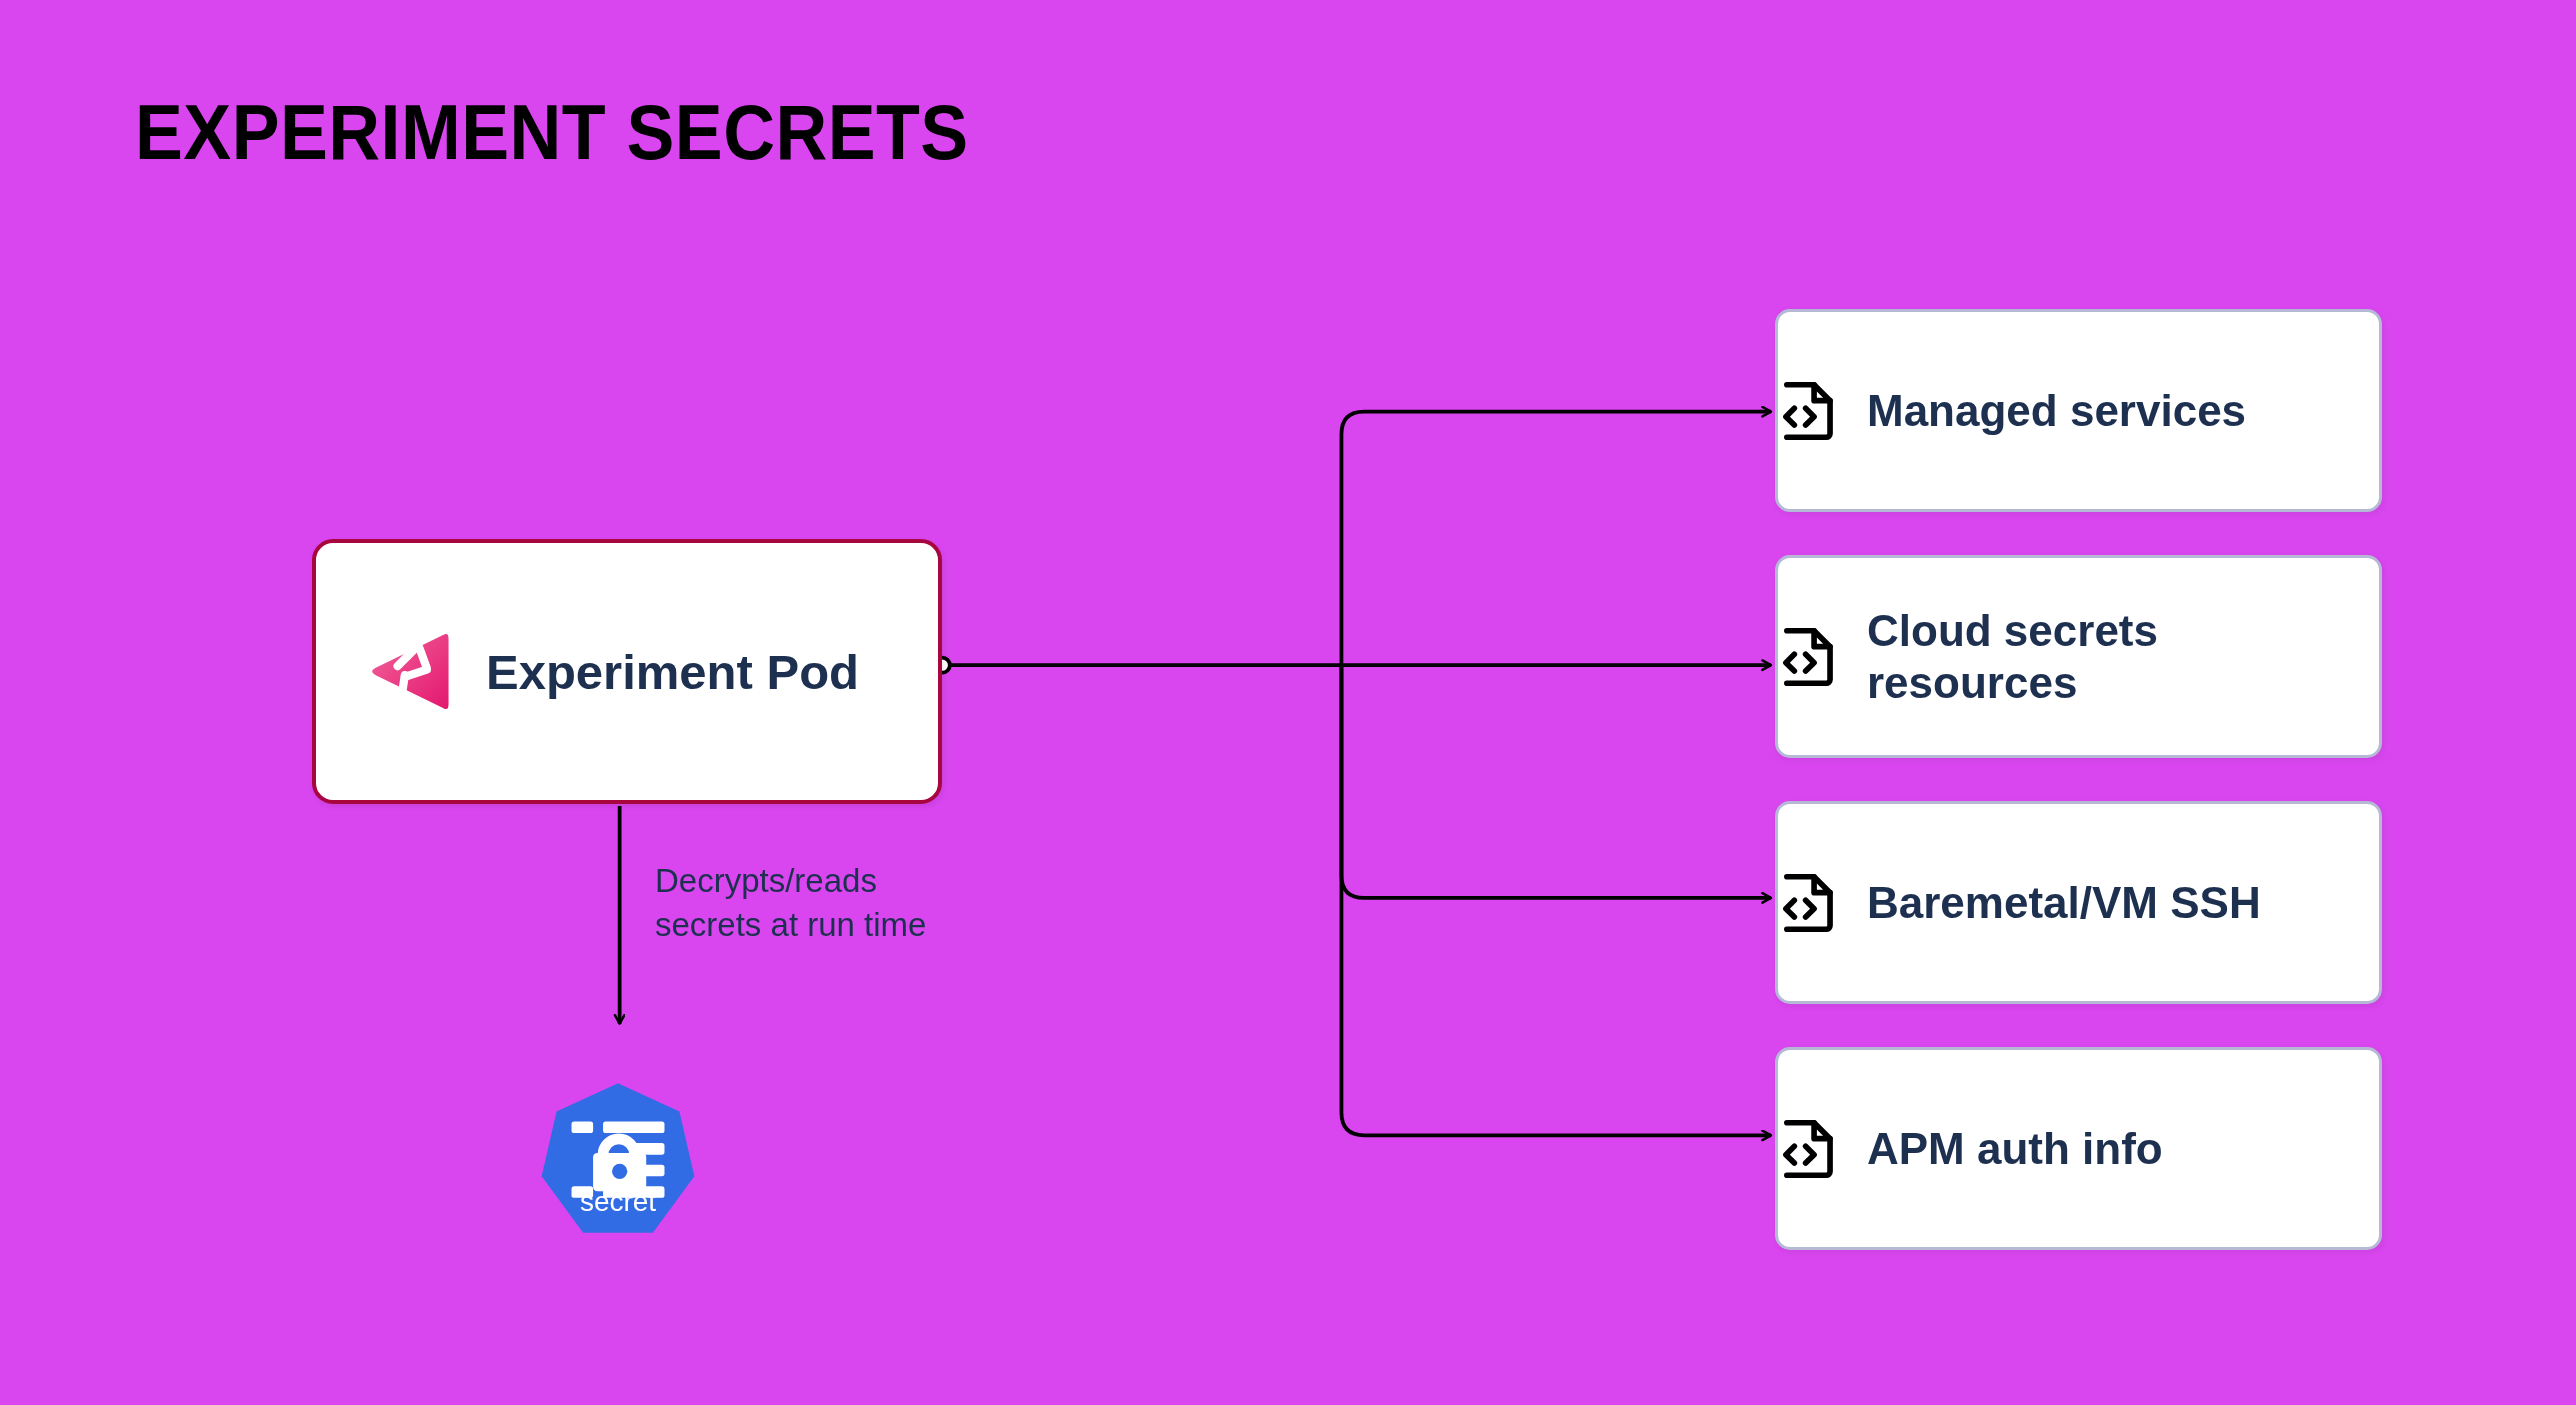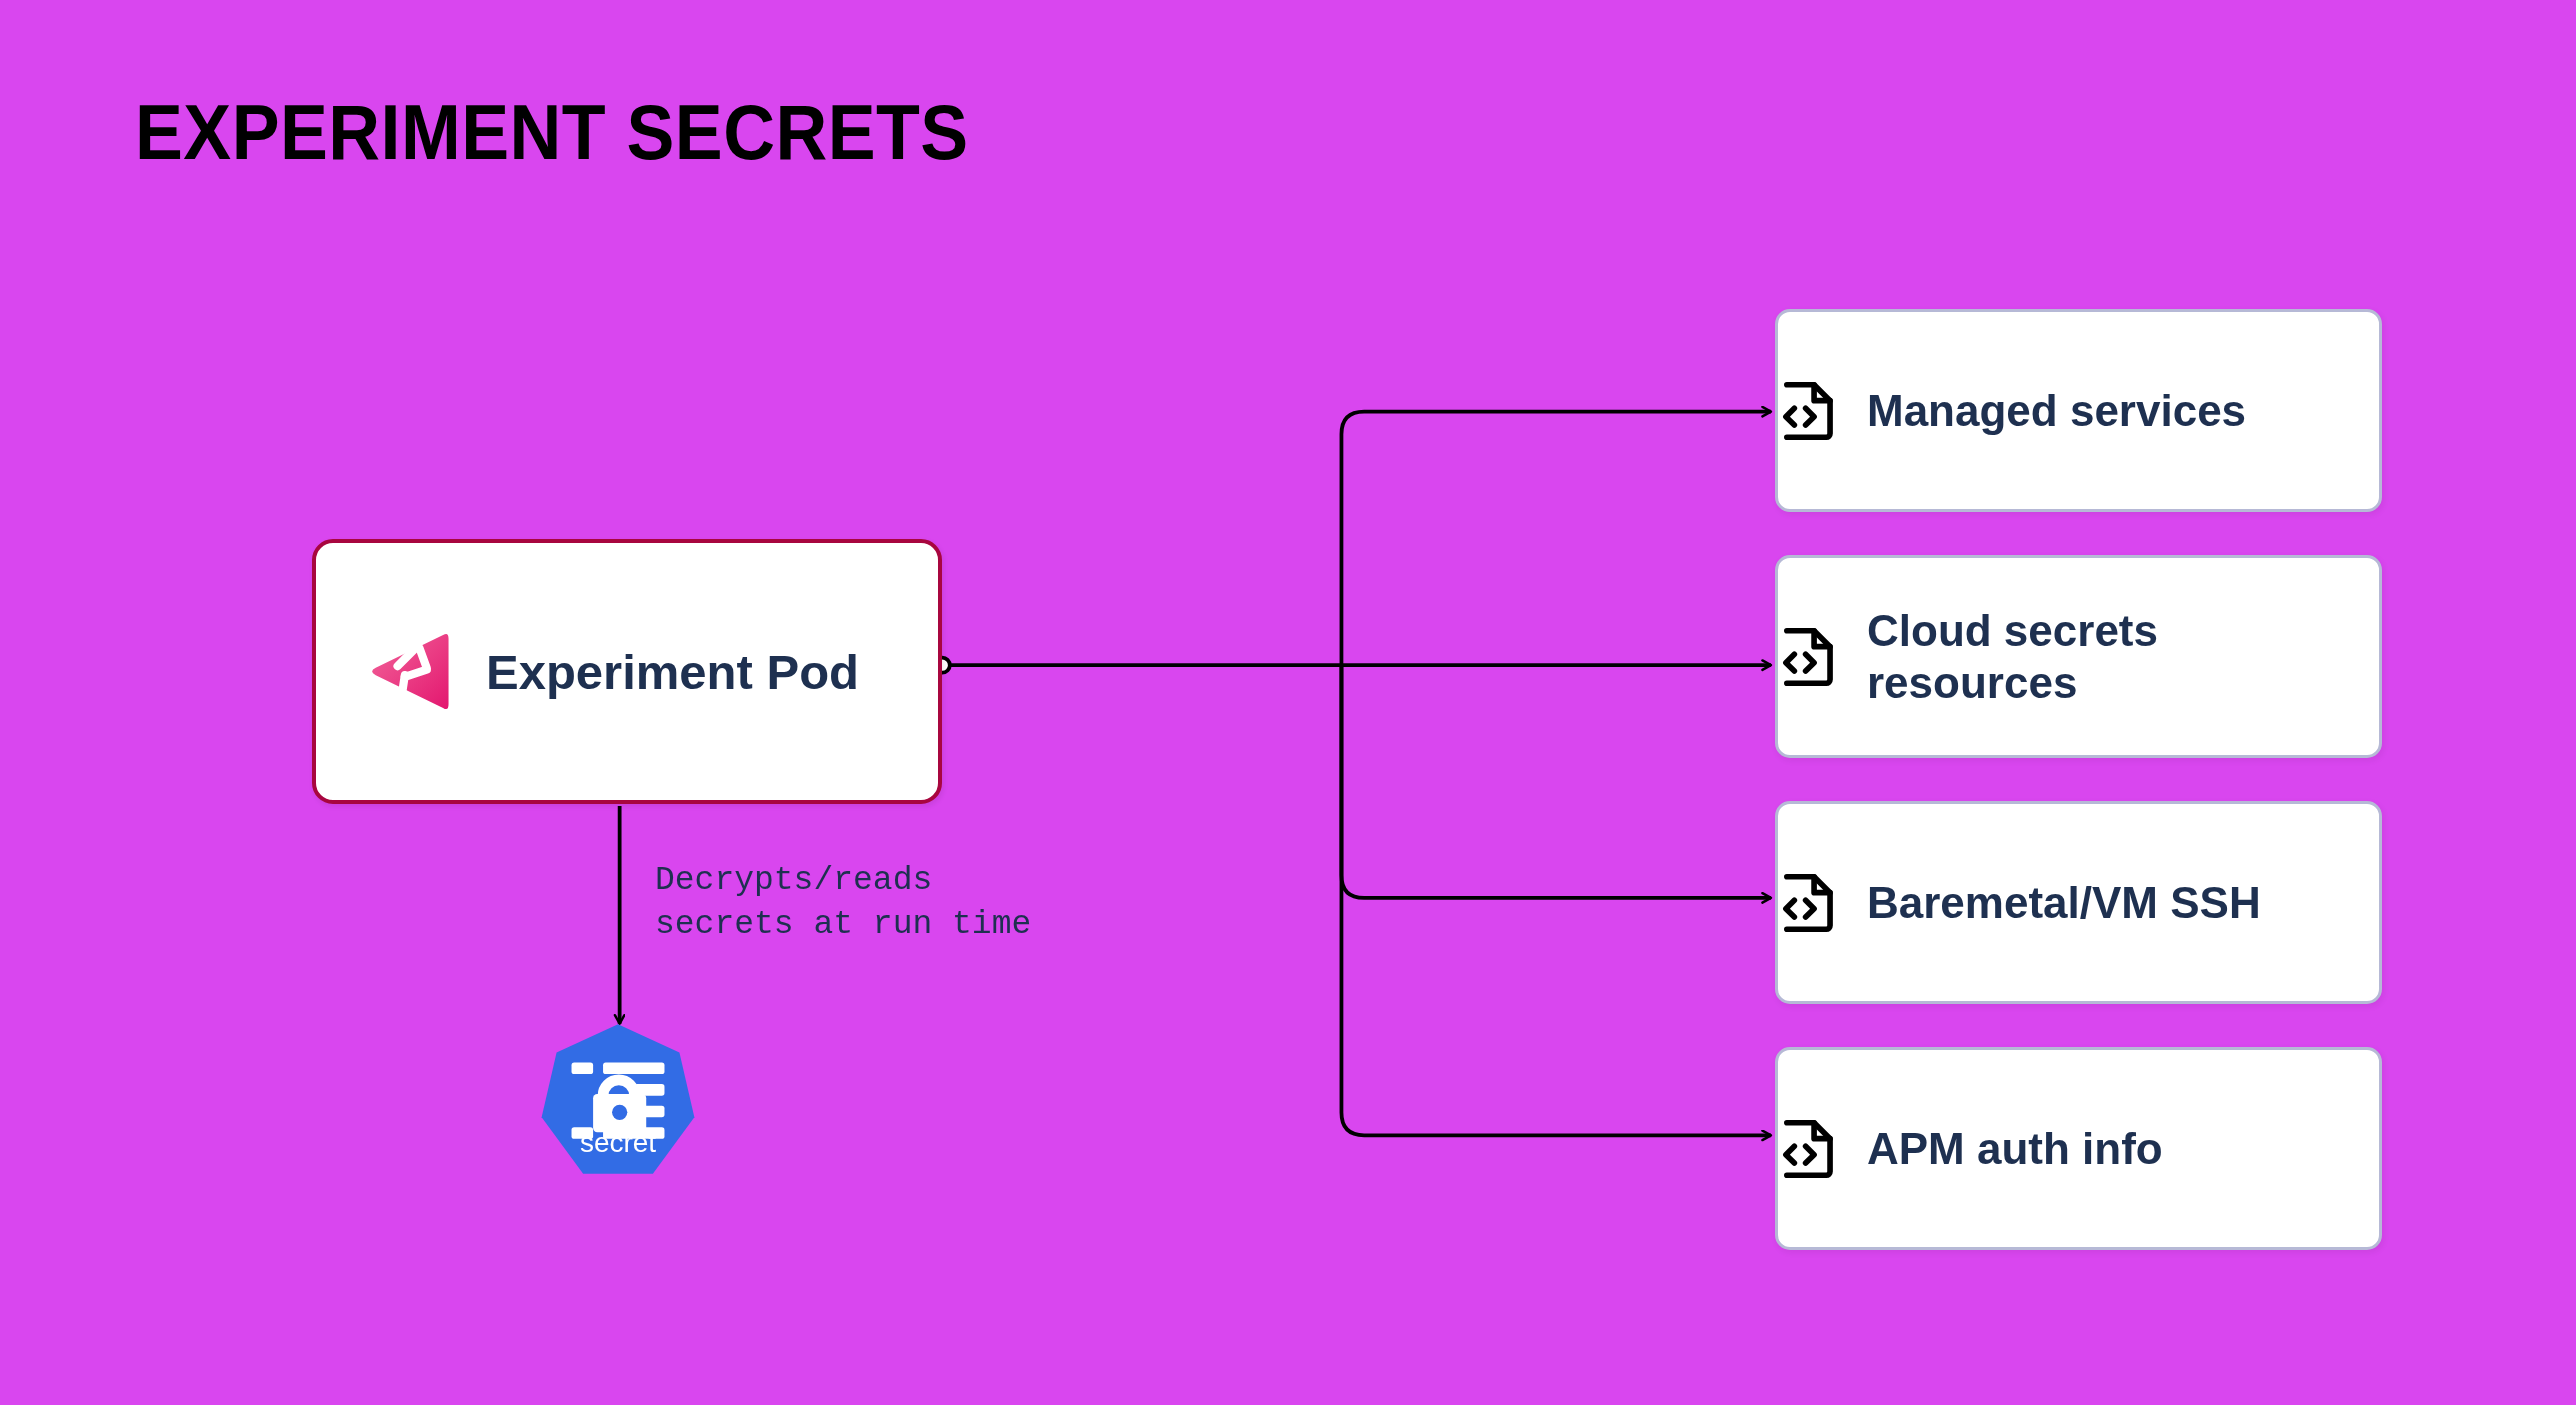--- a/index.html
+++ b/index.html
@@ -77,28 +77,27 @@
 
   
   #edge-label {
     position: absolute;
     left: 655px;
     top: 859px;
     font-size: 33px;
     line-height: 1.32;
     color: #1E3050;
     white-space: pre-line;
-    font-family: Liberation Mono, monospace;
   }
 
   
   #secret-node {
     position: absolute;
     left: 535px;
-    top: 1021px;
+    top: 1080px;
     width: 166px;
     height: 180px;
   }
   #secret-hex {
     position: absolute;
     left: 0;
     top: 0;
     width: 166px;
     height: 166px;
   }

